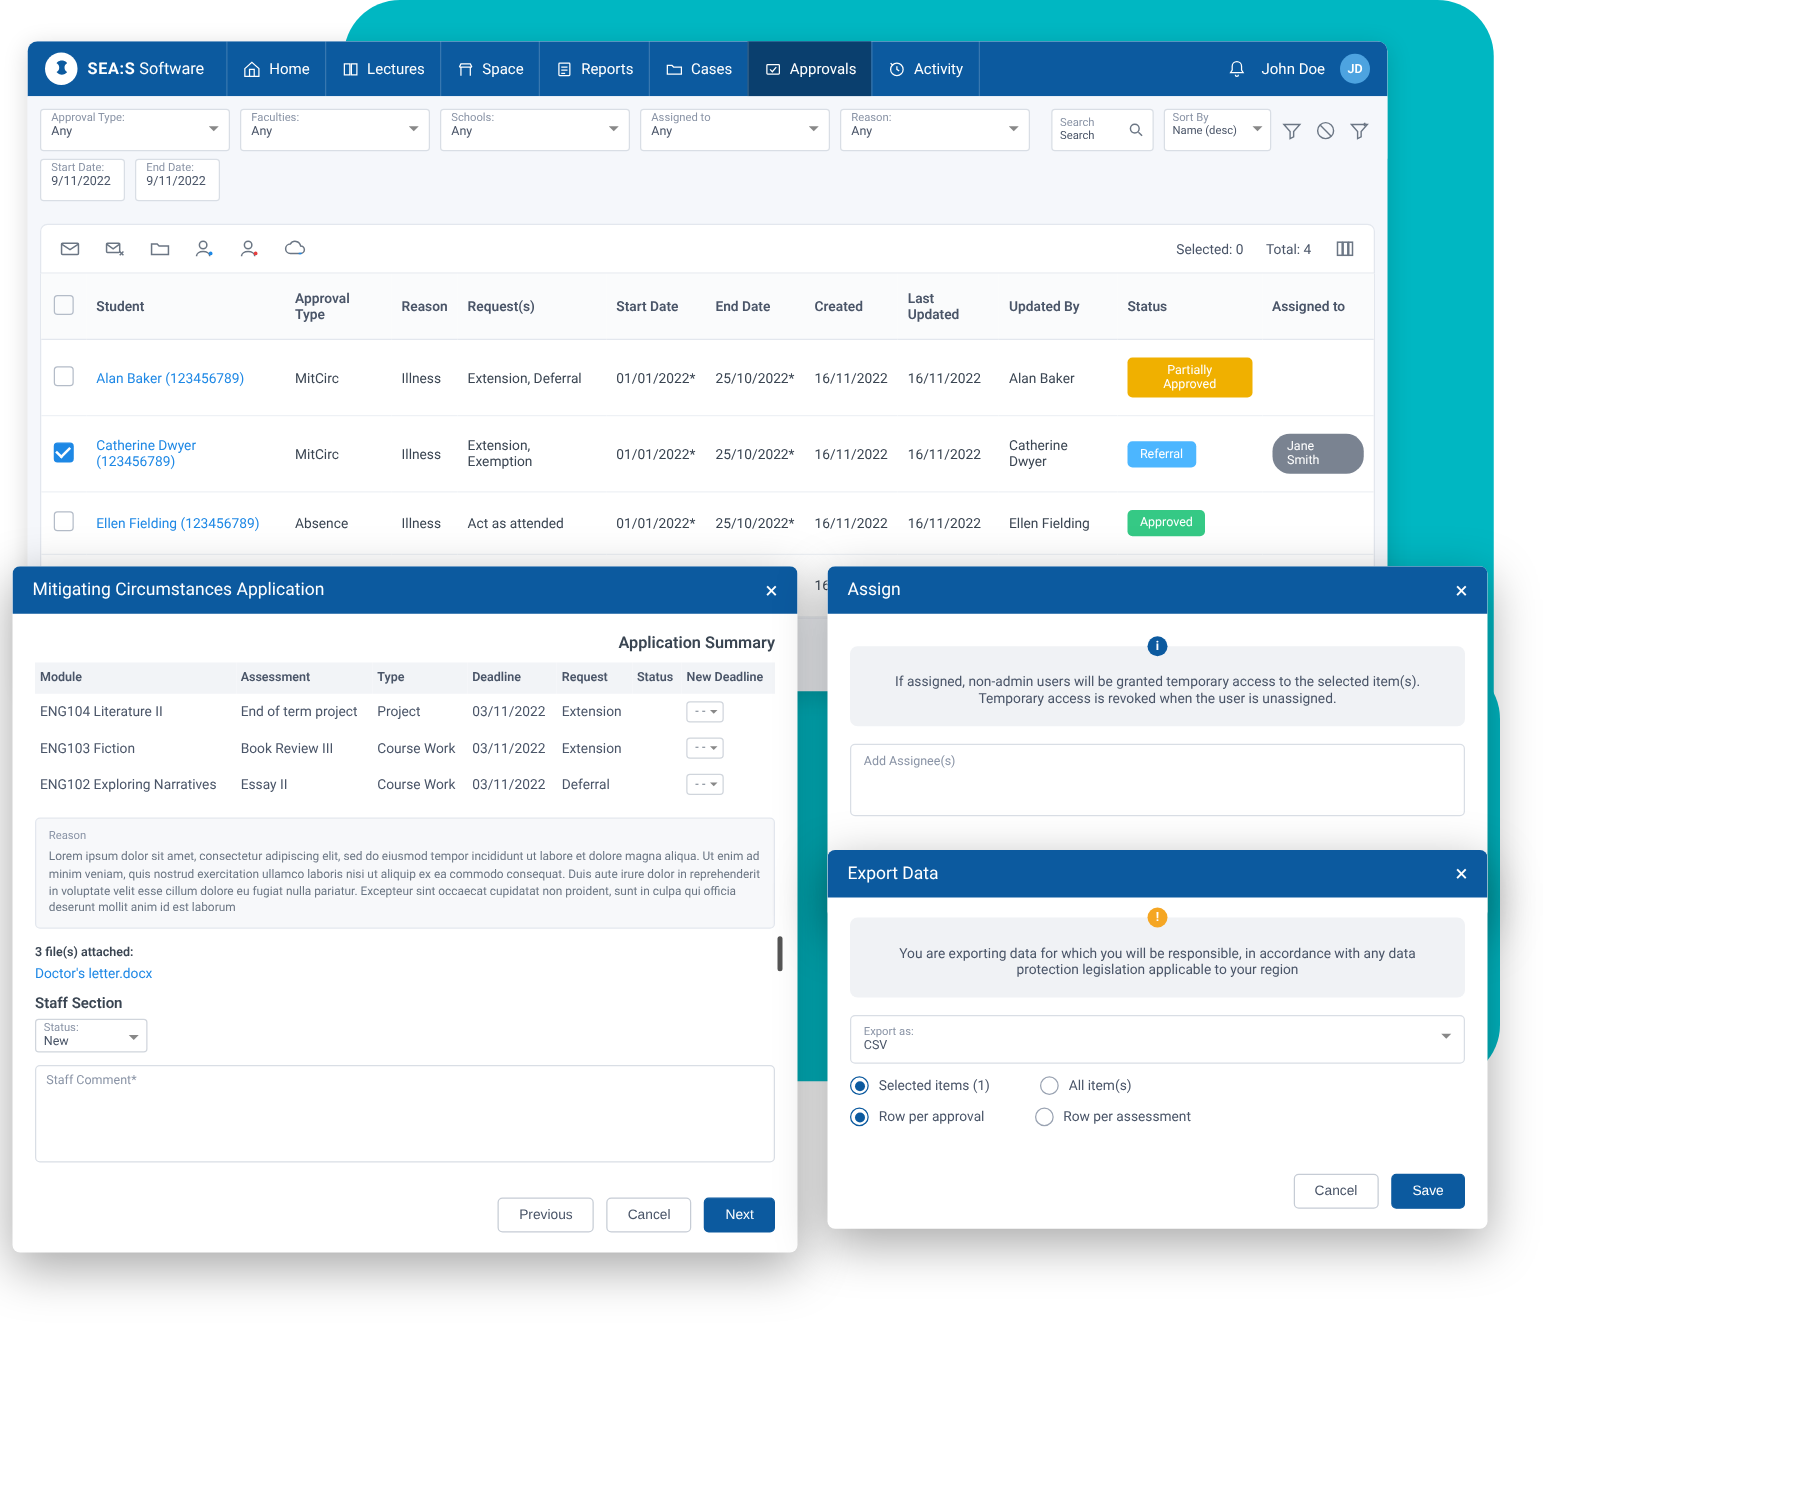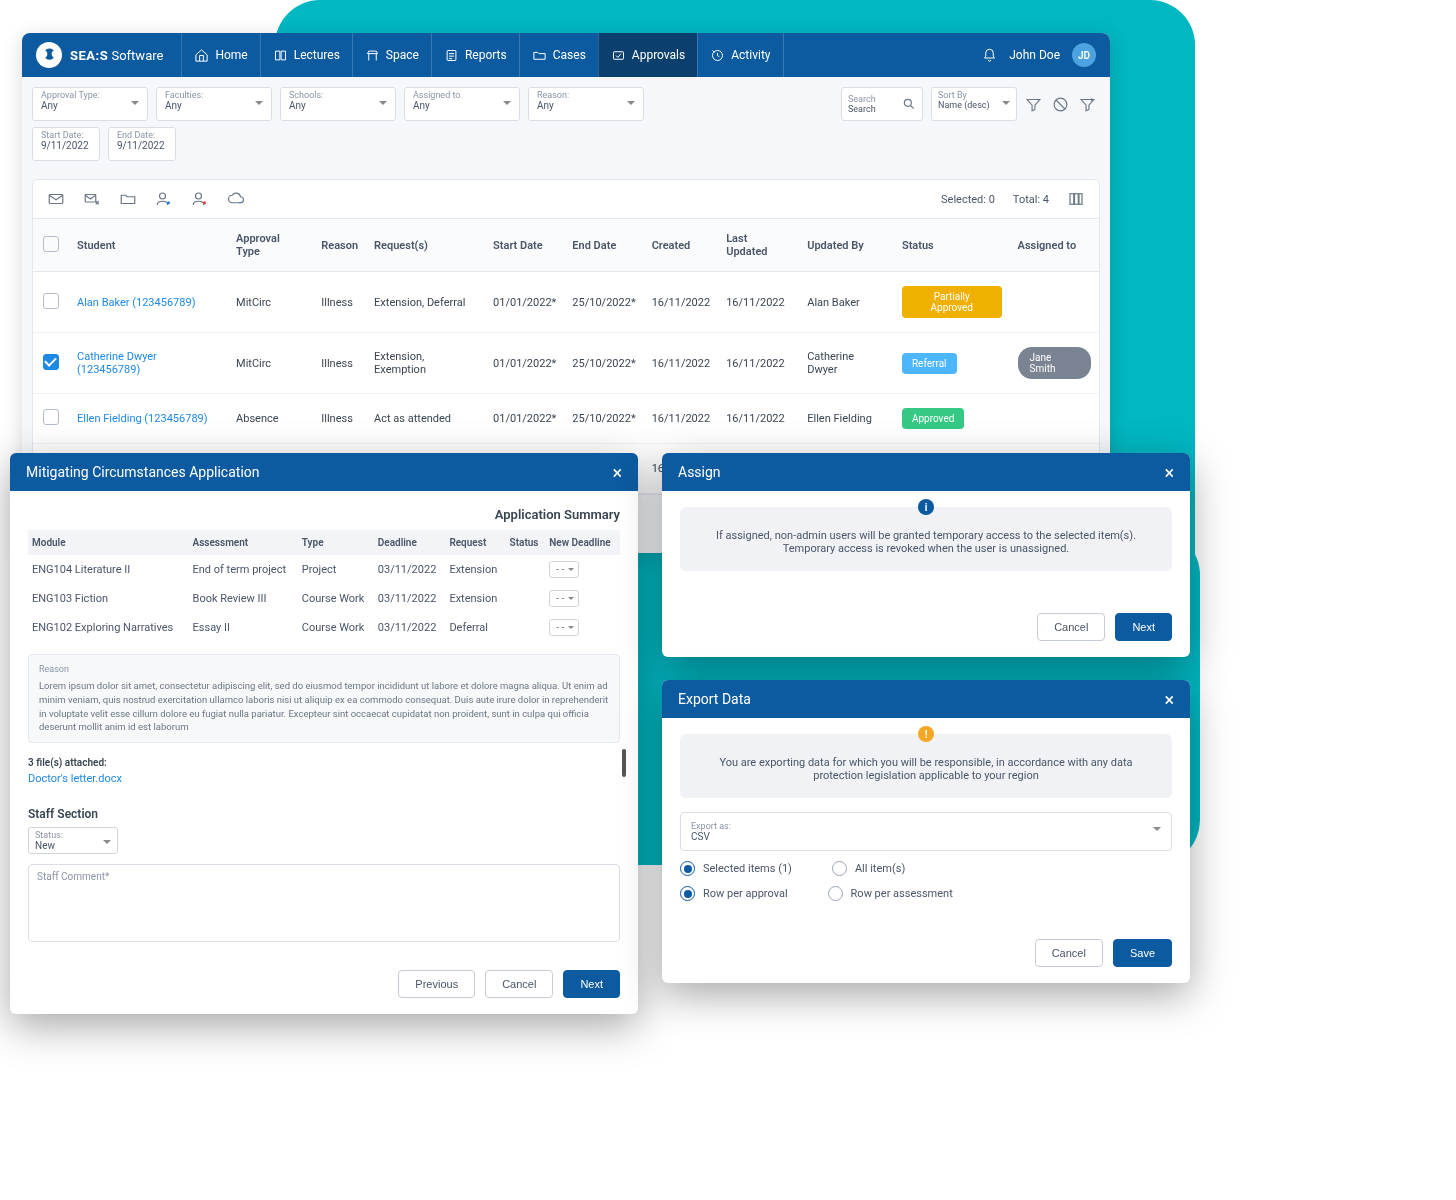--- a/index.html
+++ b/index.html
@@ -42,21 +42,21 @@
 .nav-item:last-of-type { border-right:1px solid rgba(255,255,255,.18);text-align:right;}
 .nav-item.active { background:#0a3f6e;text-align:right;}
 .nav-icon { width:15px; height:15px; stroke:#fff; fill:none; stroke-width:1.6;}
 .top-right { display:flex; align-items:center; gap:12px;}
 .avatar { width:24px; height:24px; border-radius:50%; background:#4da3e0; display:flex; align-items:center; justify-content:center; font-size:10px; font-weight:600; color:#fff;}
 
 
 .filters { padding:10px 10px 6px; display:flex; gap:8px; flex-wrap:wrap; background:#f5f7fb; position:relative;}
 .filter-box, .date-box {
   background:#fff; border:1px solid #d9dee5; border-radius:3px;
-  width:116px; height:34px; padding:2px 8px;
+  width:152px; height:34px; padding:2px 8px;
   font-size:10px; color:#6b7684; position:relative;
 }
 .filter-box .lbl { font-size:9px; color:#8a94a6;}
 .filter-box .val { font-size:10px; color:#4a5568;}
 .filter-box::after { content:""; position:absolute; right:8px; top:13px; border:4px solid transparent; border-top-color:#888;}
 .date-box { width:68px;}
 .search-box { margin-left:auto; display:flex; align-items:center; background:#fff; border:1px solid #d9dee5; border-radius:3px; width:82px; height:34px; padding:2px 6px; font-size:9px; color:#8a94a6;}
 .sortby-box { background:#fff; border:1px solid #d9dee5; border-radius:3px; width:86px; height:34px; padding:2px 6px; font-size:9px; color:#8a94a6; position:relative;}
 .sortby-box::after { content:""; position:absolute; right:6px; top:13px; border:4px solid transparent; border-top-color:#888;}
 .filter-icons { display:flex; gap:10px; align-items:center; padding-right:4px;}
@@ -116,27 +116,27 @@
 
 .mc-dialog { top:453px; left:10px; width:628px; }
 .mc-table { width:100%; border-collapse:collapse; font-size:11px; margin-bottom:12px;}
 .mc-table th { text-align:left; font-weight:600; padding:7px 4px; background:#f2f4f7; font-size:10px; color:#4a5568;}
 .mc-table td { padding:6px 4px; color:#4a5568;}
 .mc-select { border:1px solid #d0d5dc; border-radius:3px; padding:2px 14px 2px 6px; font-size:10px; color:#6b7684; position:relative; display:inline-block;}
 .mc-select::after { content:""; position:absolute; right:4px; top:6px; border:3px solid transparent; border-top-color:#888;}
 .reason-box { background:#f7f8fa; border:1px solid #e3e7ee; border-radius:4px; padding:8px 10px; font-size:9.5px; color:#6b7684; line-height:1.45;}
 .attach-label { font-size:10px; color:#3a4552; margin:14px 0 4px; font-weight:600;}
 .file-link { color:#1e88e5; font-size:11px; display:block; margin:3px 0;}
-.staff-section h4 { font-size:12px; font-weight:600; margin:22px 0 6px;}
+.staff-section h4 { font-size:12px; font-weight:600; margin:10px 0 6px;}
 .status-select { border:1px solid #d0d5dc; border-radius:3px; width:90px; padding:2px 6px; font-size:10px; color:#4a5568; position:relative;}
 .status-select::after { content:""; position:absolute; right:6px; top:12px; border:4px solid transparent; border-top-color:#888;}
 .comment-box { border:1px solid #d9dee5; border-radius:4px; height:78px; padding:6px 8px; font-size:10px; color:#8a94a6; margin-top:10px;}
 
 
-.assign-dialog { top:453px; left:662px; width:528px;}
+.assign-dialog { top:453px; left:662px; width:528px;gap:10px;}
 
 .export-dialog { top:680px; left:662px; width:528px;}
 .radio-row { display:flex; gap:40px; margin:10px 0;}
 .radio { display:flex; align-items:center; gap:8px; font-size:11px; color:#4a5568;}
 .radio-dot { width:15px; height:15px; border:1.5px solid #9aa3b2; border-radius:50%; display:inline-flex; align-items:center; justify-content:center;}
 .radio-dot.on { border-color:#0c5a9f;}
 .radio-dot.on::after { content:""; width:8px; height:8px; background:#0c5a9f; border-radius:50%;}
 </style>
 </head>
 <body>
@@ -492,20 +492,23 @@
 <div class="dialog assign-dialog">
   <div class="dialog-head">
     <span>Assign</span>
     <span class="close">×</span>
   </div>
   <div class="dialog-body">
     <div class="notice">
       <span class="notice-dot blue">i</span>
       <span>If assigned, non-admin users will be granted temporary access to the selected item(s). Temporary access is revoked when the user is unassigned.</span>
     </div>
+    <div class="input-box tall">
+      <span>Add Assignee(s)</span>
+    </div>
   </div>
   <div class="dialog-footer">
     <button class="btn">Cancel</button>
     <button class="btn btn-primary">Next</button>
   </div>
 </div>
 
 <div class="dialog export-dialog">
   <div class="dialog-head">
     <span>Export Data</span>

